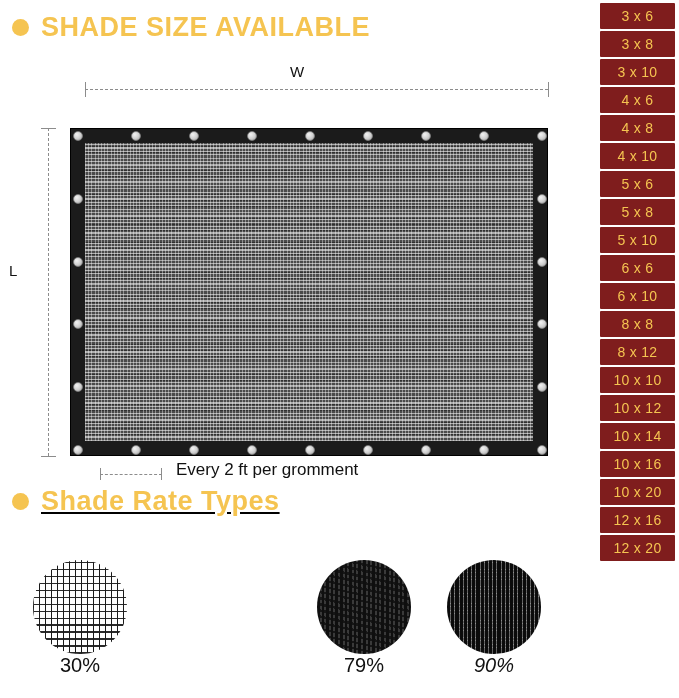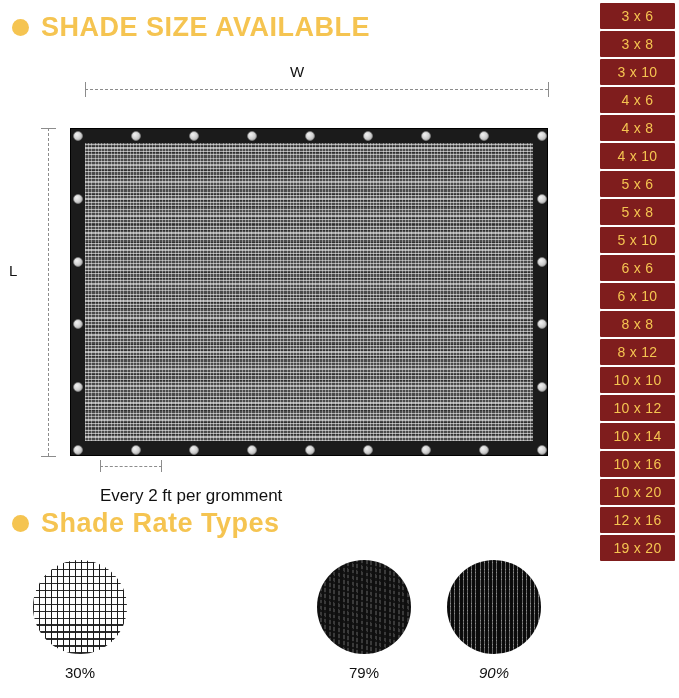--- a/index.html
+++ b/index.html
@@ -39,21 +39,21 @@
   }
   .section-title {
     color: #f5c451;
     font-size: 27px;
     font-weight: bold;
     letter-spacing: .5px;
     line-height: 1;
     white-space: nowrap;
   }
   #head1 { position: absolute; left: 12px; top: 14px; }
-  #head2 { position: absolute; left: 12px; top: 510px; }
+  #head2 { position: absolute; left: 12px; top: 488px; text-decoration: underline; }
 
   
   #tarp-area {
     position: absolute;
     left: 0; top: 55px;
     width: 600px;
     height: 440px;
   }
 
   
@@ -132,23 +132,22 @@
     border-radius: 50%;
     background: radial-gradient(circle at 35% 32%, #f2f2f2 0%, #cfcfcf 55%, #9a9a9a 100%);
     border: 1px solid #7d7d7d;
   }
 
   
   #grommet-note {
     position: absolute;
     left: 100px; top: 405px;
     display: flex;
-    align-items: flex-start;
+    align-items: flex-end;
     gap: 14px;
-    flex-direction: column;
   }
   #grommet-span {
     position: relative;
     width: 62px;
     height: 12px;
   }
   #grommet-span .sp-line {
     position: absolute;
     left: 0; top: 6px;
     width: 62px;
@@ -182,22 +181,22 @@
     text-align: center;
   }
   .rate .disc {
     width: 94px;
     height: 94px;
     border-radius: 50%;
     margin: 0 auto;
     background-color: #ffffff;
   }
   .rate .label {
-    margin-top: 10px;
-    font-size: 15px;
+    margin-top: 0;
+    font-size: 20px;
     color: #111;
   }
   .r0 { left: 0px; }
   .r1 { left: 142px; }
   .r2 { left: 284px; }
   .r3 { left: 414px; font-style: italic; }
 
   .disc.d30 {
     background-image:
       repeating-linear-gradient(90deg, #1a1a1a 0 1.5px, rgba(255,255,255,0) 1.5px 6px),
@@ -344,16 +343,16 @@
       <div class="size-chip">6 x 6</div>
       <div class="size-chip">6 x 10</div>
       <div class="size-chip">8 x 8</div>
       <div class="size-chip">8 x 12</div>
       <div class="size-chip">10 x 10</div>
       <div class="size-chip">10 x 12</div>
       <div class="size-chip">10 x 14</div>
       <div class="size-chip">10 x 16</div>
       <div class="size-chip">10 x 20</div>
       <div class="size-chip">12 x 16</div>
-      <div class="size-chip">19 x 20</div>
+      <div class="size-chip">12 x 20</div>
     </div>
 
 </div>
 
 </body></html>

